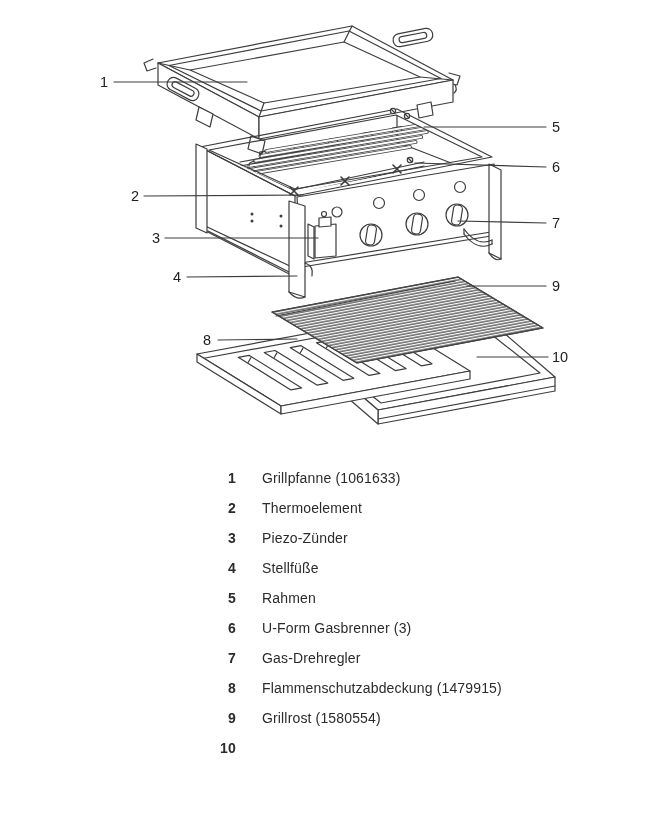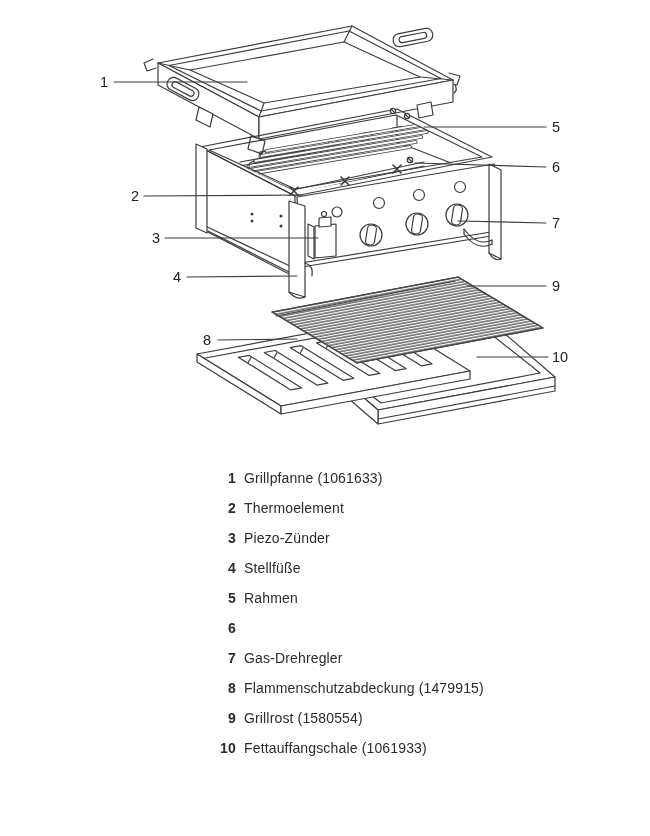--- a/index.html
+++ b/index.html
@@ -8,21 +8,21 @@
     font-family:"Liberation Sans", sans-serif; overflow:hidden;
   }
   svg.diagram { position:absolute; left:0; top:0; display:block; }
   svg.diagram text {
     font-family:"Liberation Sans", sans-serif;
     font-size:14.5px; fill:#222; stroke:none;
   }
   .legend { position:absolute; left:210px; top:463px; width:330px; }
   .legend-row { display:flex; height:30px; align-items:center; font-size:14px; color:#2b2b2b; }
   .legend-row .num { width:26px; text-align:right; font-weight:bold; letter-spacing:0.2px; }
-  .legend-row .name { margin-left:8px; letter-spacing:0.15px; white-space:nowrap; }
+  .legend-row .name { margin-left:26px; letter-spacing:0.15px; white-space:nowrap; }
 </style>
 </head>
 <body>
 
 <div class="page">
 
   <svg class="diagram" width="650" height="460" viewBox="0 0 650 460">
     <defs>
       <pattern id="gpat" width="8" height="2.7" patternUnits="userSpaceOnUse" patternTransform="rotate(-10.7)">
         <line x1="0" y1="1" x2="8" y2="1" stroke="#4a4a4a" stroke-width="1.25"></line>
@@ -269,32 +269,32 @@
     <div class="legend-row">
       <span class="num">4</span>
       <span class="name">Stellfüße</span>
     </div>
     <div class="legend-row">
       <span class="num">5</span>
       <span class="name">Rahmen</span>
     </div>
     <div class="legend-row">
       <span class="num">6</span>
+      <span class="name">U-Form Gasbrenner (3)</span>
     </div>
     <div class="legend-row">
       <span class="num">7</span>
       <span class="name">Gas-Drehregler</span>
     </div>
     <div class="legend-row">
       <span class="num">8</span>
       <span class="name">Flammenschutzabdeckung (1479915)</span>
     </div>
     <div class="legend-row">
       <span class="num">9</span>
       <span class="name">Grillrost (1580554)</span>
     </div>
     <div class="legend-row">
       <span class="num">10</span>
-      <span class="name">Fettauffangschale (1061933)</span>
     </div>
   </div>
 
 </div>
 
 </body></html>

